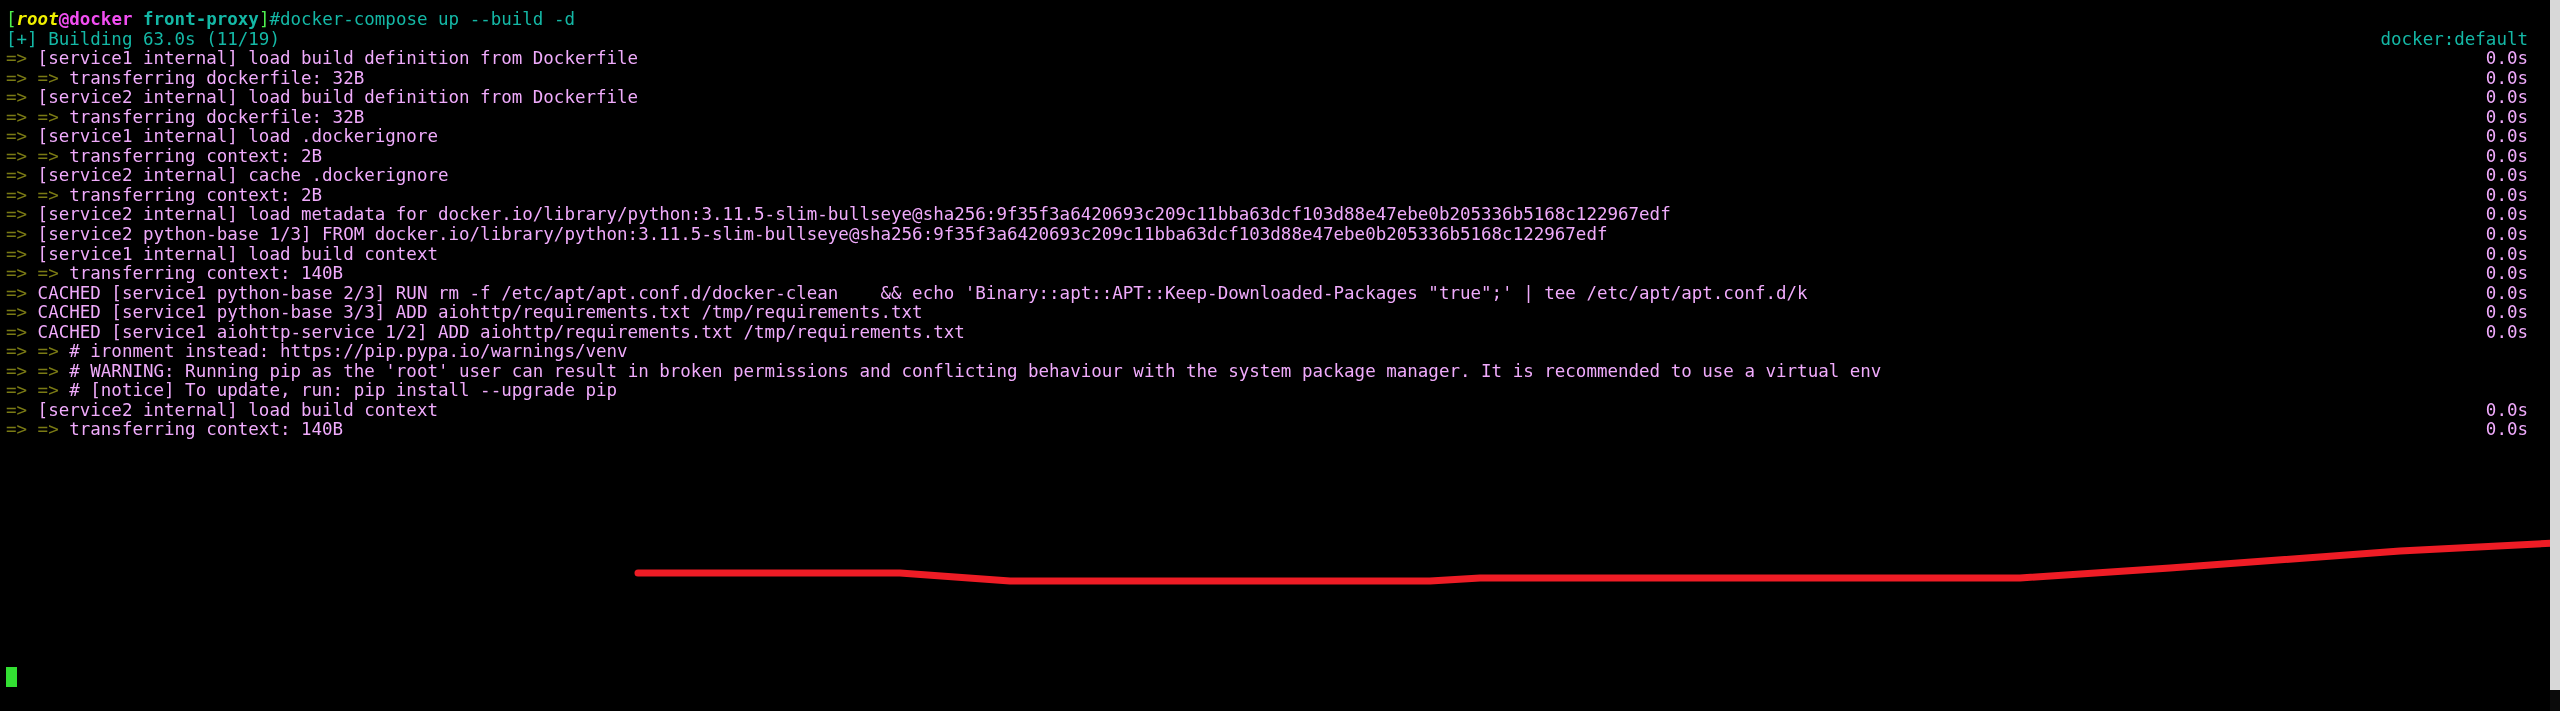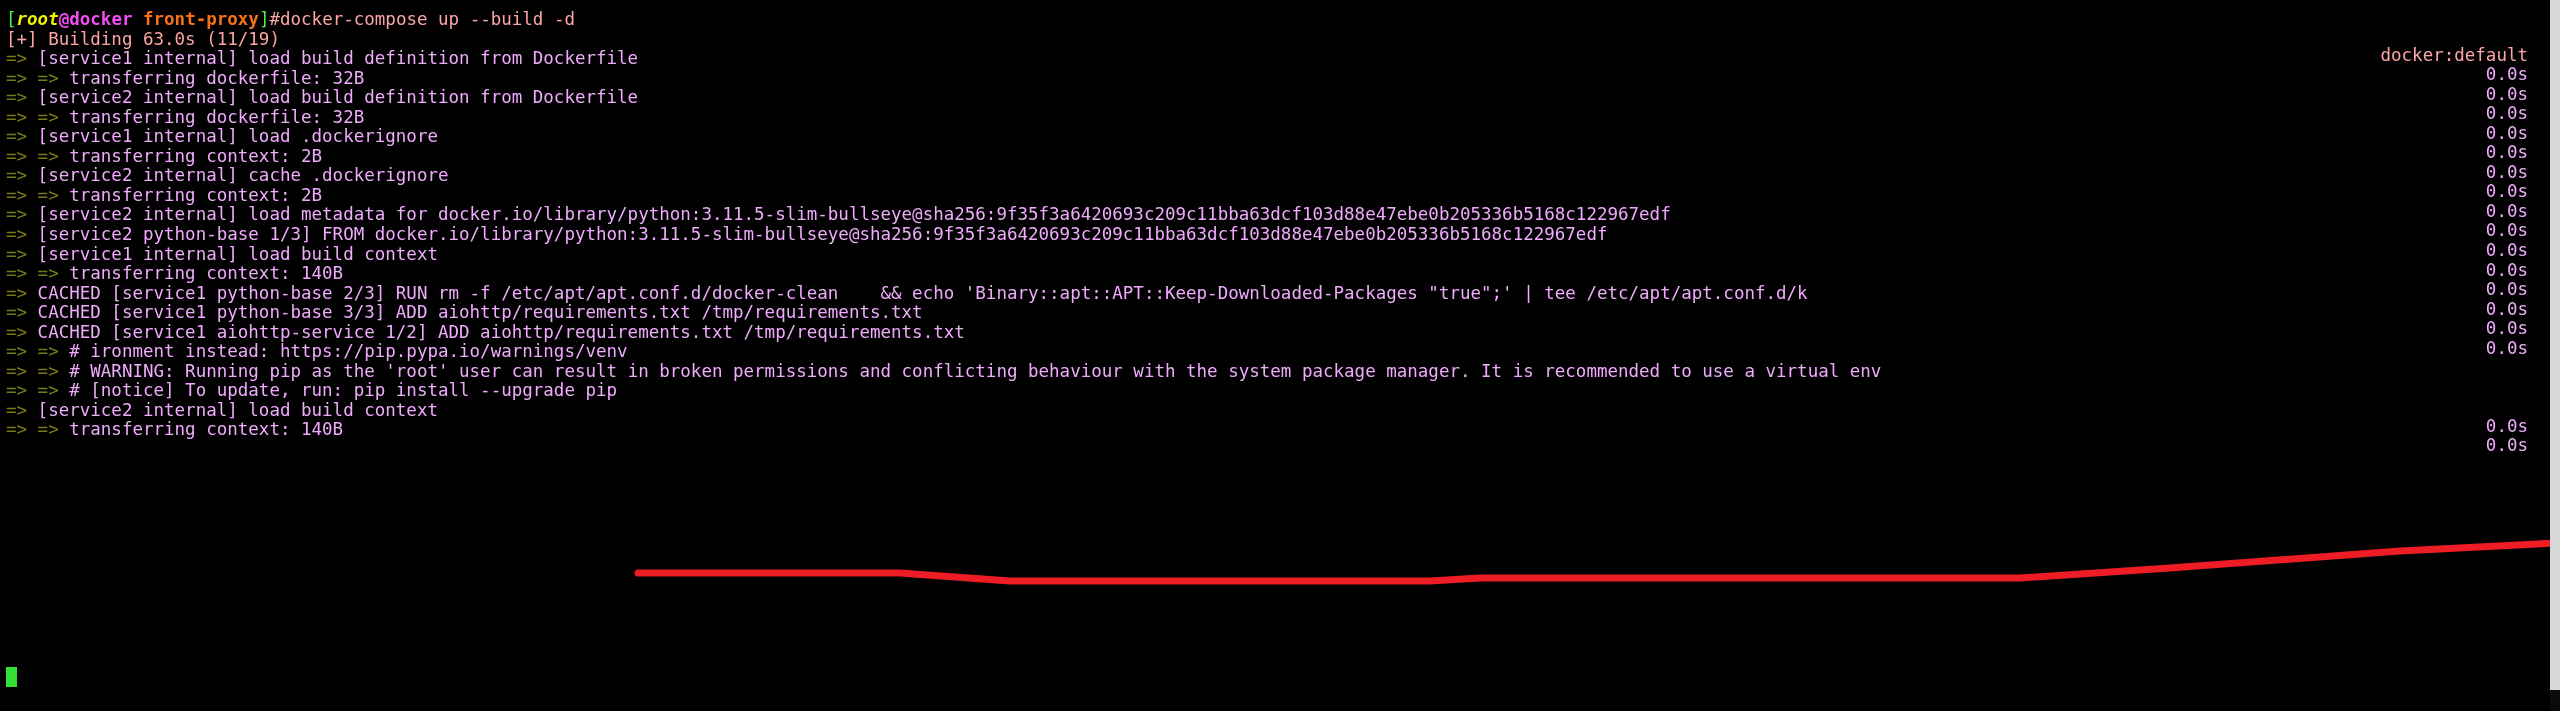--- a/index.html
+++ b/index.html
@@ -48,28 +48,28 @@
     height: 19.55px;
     line-height: 19.55px;
     white-space: pre;
     font-size: 17.5px;
     letter-spacing: 0px;
     position: relative;
   }
   .line .dur {
     position: absolute;
     right: 22px;
-    top: 16px;
+    top: 0;
   }
   
-  .c-white   { color: #fca5a5; }
+  .c-white   { color: #14b8a6; }
   .c-green   { color: #4ef04e; }
   .c-yellow  { color: #f0f000; font-weight: bold; font-style: italic; }
   .c-magenta { color: #f24ef2; font-weight: bold; }
-  .c-red     { color: #f97316; font-weight: bold; margin-top: 48px; }
+  .c-red     { color: #14b8a6; font-weight: bold; margin-top: 48px; }
   .c-blue    { color: #f0abfc; }
   .c-olive   { color: #7a7a14; }
 
   .cursor {
     position: absolute;
     left: 6px;
     top: 667px;
     width: 11px;
     height: 20px;
     background: #33e033;

